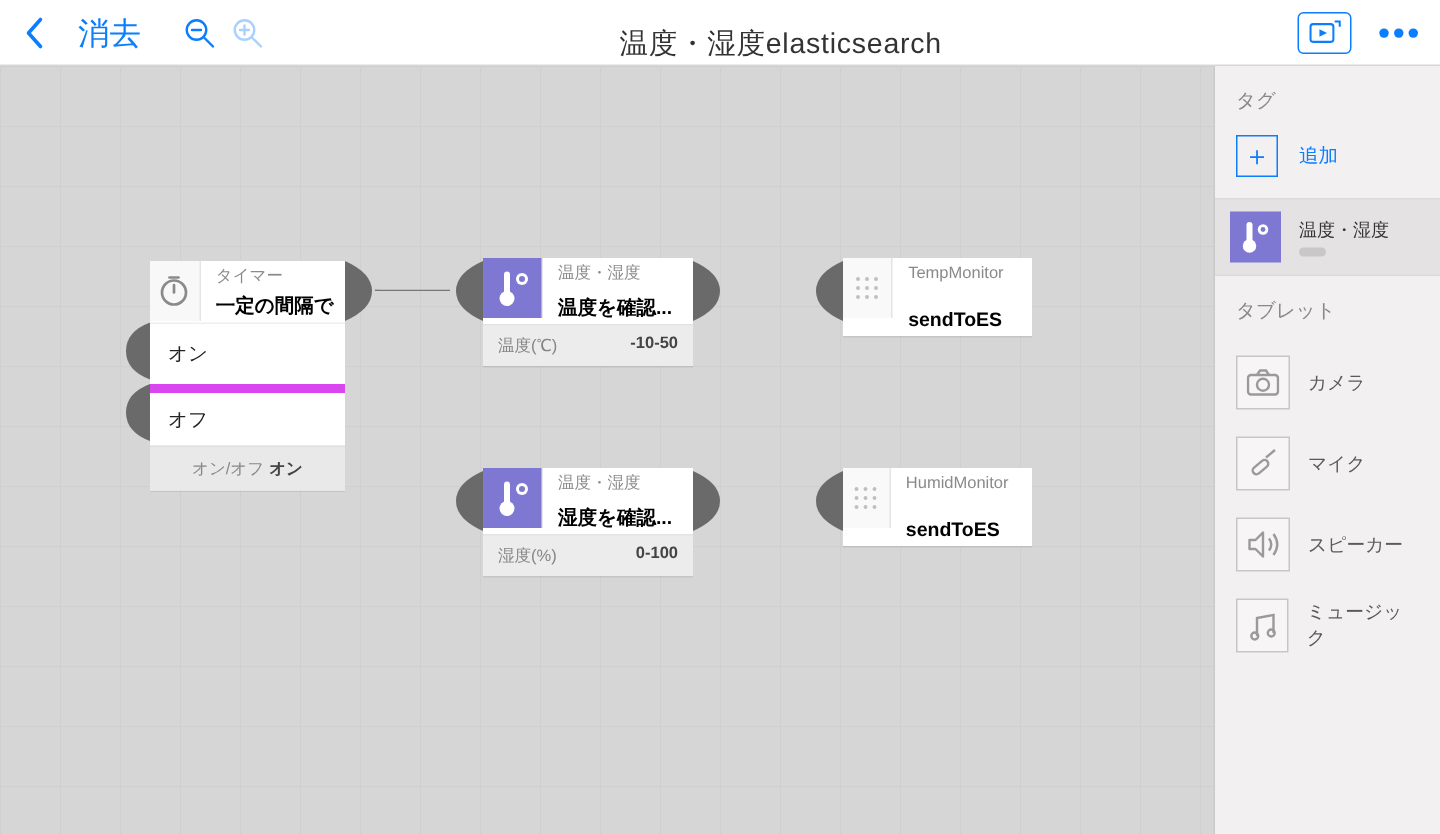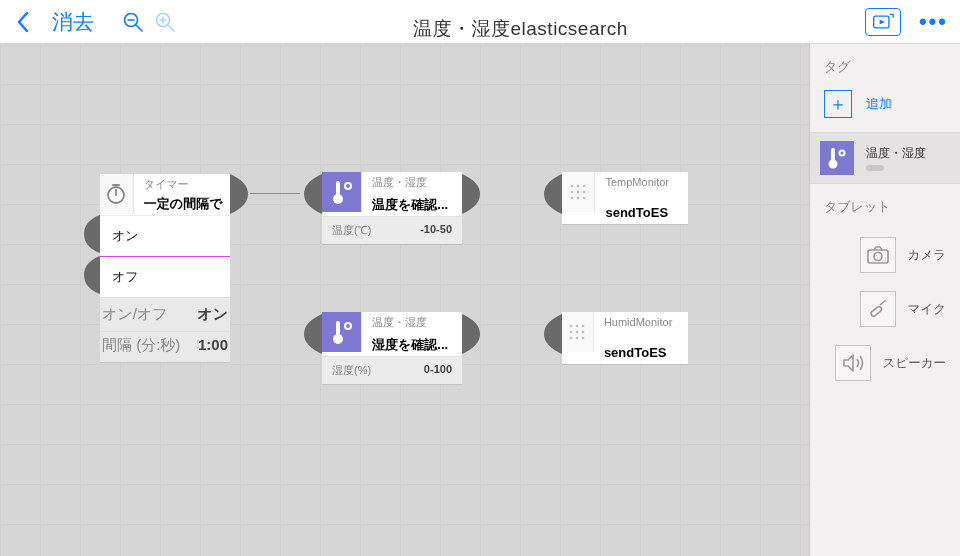--- a/index.html
+++ b/index.html
@@ -73,21 +73,21 @@
 
   
   .timer { left: 100px; top: 130px; width: 130px; }
   .timer .row.top { height: 41px; }
   .timer .togglerow {
     height: 41px; display: flex; align-items: center;
     padding-left: 12px; border-top: 1px solid #eee;
     font-size: 13px; color: #222;
   }
   .timer .meta2 {
-    background: #e9e9e9; padding: 7px 2px; font-size: 15px; color: #888;
+    background: #e9e9e9; padding: 7px 28px; font-size: 11px; color: #888;
     display: flex; justify-content: space-between; border-top: 1px solid #e0e0e0;
   }
   .timer .meta2 .v { color: #444; font-weight: 600; }
 
   
   .tnode { width: 140px; }
   .tnode .row { height: 44px; }
   .tnode .textcell { width: 100px; }
   #temp { left: 322px; top: 128px; }
   #humid { left: 322px; top: 268px; }
@@ -144,21 +144,21 @@
     border-top: 1px solid #dcdada; border-bottom: 1px solid #dcdada;
   }
   .sb-tag .ticon {
     width: 34px; height: 34px; background: #7f78d2;
     display: flex; align-items: center; justify-content: center;
     color: #fff;
   }
   .sb-tag .tname { color: #333; font-size: 12px; display:flex; flex-direction:column; gap:3px; }
   .pill { width: 18px; height: 6px; border-radius: 3px; background: #c8c8c8; display:inline-block; }
 
-  .sb-list { display: flex; flex-direction: column; padding: 4px 10px; align-items: flex-end; }
+  .sb-list { display: flex; flex-direction: column; padding: 4px 10px; }
   .sb-item {
     display: flex; align-items: center; gap: 12px;
     padding: 9px 4px; cursor: pointer;
   }
   .sb-item .ibox {
     width: 36px; height: 36px; border: 1px solid #c7c5c5;
     display: flex; align-items: center; justify-content: center;
     color: #9a9a9a; background: #f7f5f5;
   }
   .sb-item .itxt { color: #5a5a5a; font-size: 12.5px; }
@@ -234,35 +234,31 @@
         </div>
       </div>
       <div class="togglerow">
         <span>オン</span>
         <div class="side-tab" style="top:41px">
           <svg width="18" height="38" viewBox="0 0 18 38">
               <path d="M18 0 Q2 6 2 19 Q2 32 18 38 Z" fill="#6a6a6a"></path>
             </svg>
         </div>
       </div>
-      <div class="togglerow" style="border-top:1px solid #d946ef">
+      <div class="togglerow" style="border-top:6px solid #d946ef">
         <span>オフ</span>
         <div class="side-tab" style="top:82px">
           <svg width="18" height="38" viewBox="0 0 18 38">
               <path d="M18 0 Q2 6 2 19 Q2 32 18 38 Z" fill="#6a6a6a"></path>
             </svg>
         </div>
       </div>
       <div class="meta2">
         <span>オン/オフ</span>
         <span class="v">オン</span>
-      </div>
-      <div class="meta2" style="padding-top:4px">
-        <span>間隔 (分:秒)</span>
-        <span class="v">1:00</span>
       </div>
     </div>
 
     <div class="node tnode" id="temp">
       <div class="row">
         <div class="iconcell purple">
           <svg class="thermo" width="24" height="28" viewBox="0 0 24 28">
               <circle cx="8" cy="21" r="5" fill="#fff"></circle>
               <rect x="6" y="3" width="4" height="16" rx="2" fill="#fff"></rect>
               <circle cx="18" cy="8" r="4" fill="#fff"></circle>
@@ -422,15 +418,25 @@
       <div class="sb-item">
         <div class="ibox">
           <svg width="22" height="20" viewBox="0 0 22 20">
               <path d="M2 7 h4 l5 -5 v16 l-5 -5 h-4 z" stroke="#9a9a9a" stroke-width="1.6" fill="none" stroke-linejoin="round"></path>
               <path d="M15 6 q3 4 0 8" stroke="#9a9a9a" stroke-width="1.6" fill="none"></path>
               <path d="M18 3 q5 7 0 14" stroke="#9a9a9a" stroke-width="1.6" fill="none"></path>
             </svg>
         </div>
         <div class="itxt">スピーカー</div>
       </div>
+      <div class="sb-item">
+        <div class="ibox">
+          <svg width="20" height="22" viewBox="0 0 20 22">
+              <path d="M6 18 v-12 l11 -2 v12" stroke="#9a9a9a" stroke-width="1.6" fill="none"></path>
+              <circle cx="4.5" cy="18" r="2.3" stroke="#9a9a9a" stroke-width="1.6" fill="none"></circle>
+              <circle cx="15.5" cy="16" r="2.3" stroke="#9a9a9a" stroke-width="1.6" fill="none"></circle>
+            </svg>
+        </div>
+        <div class="itxt">ミュージック</div>
+      </div>
     </div>
   </div>
 </div>
 
 </body></html>

